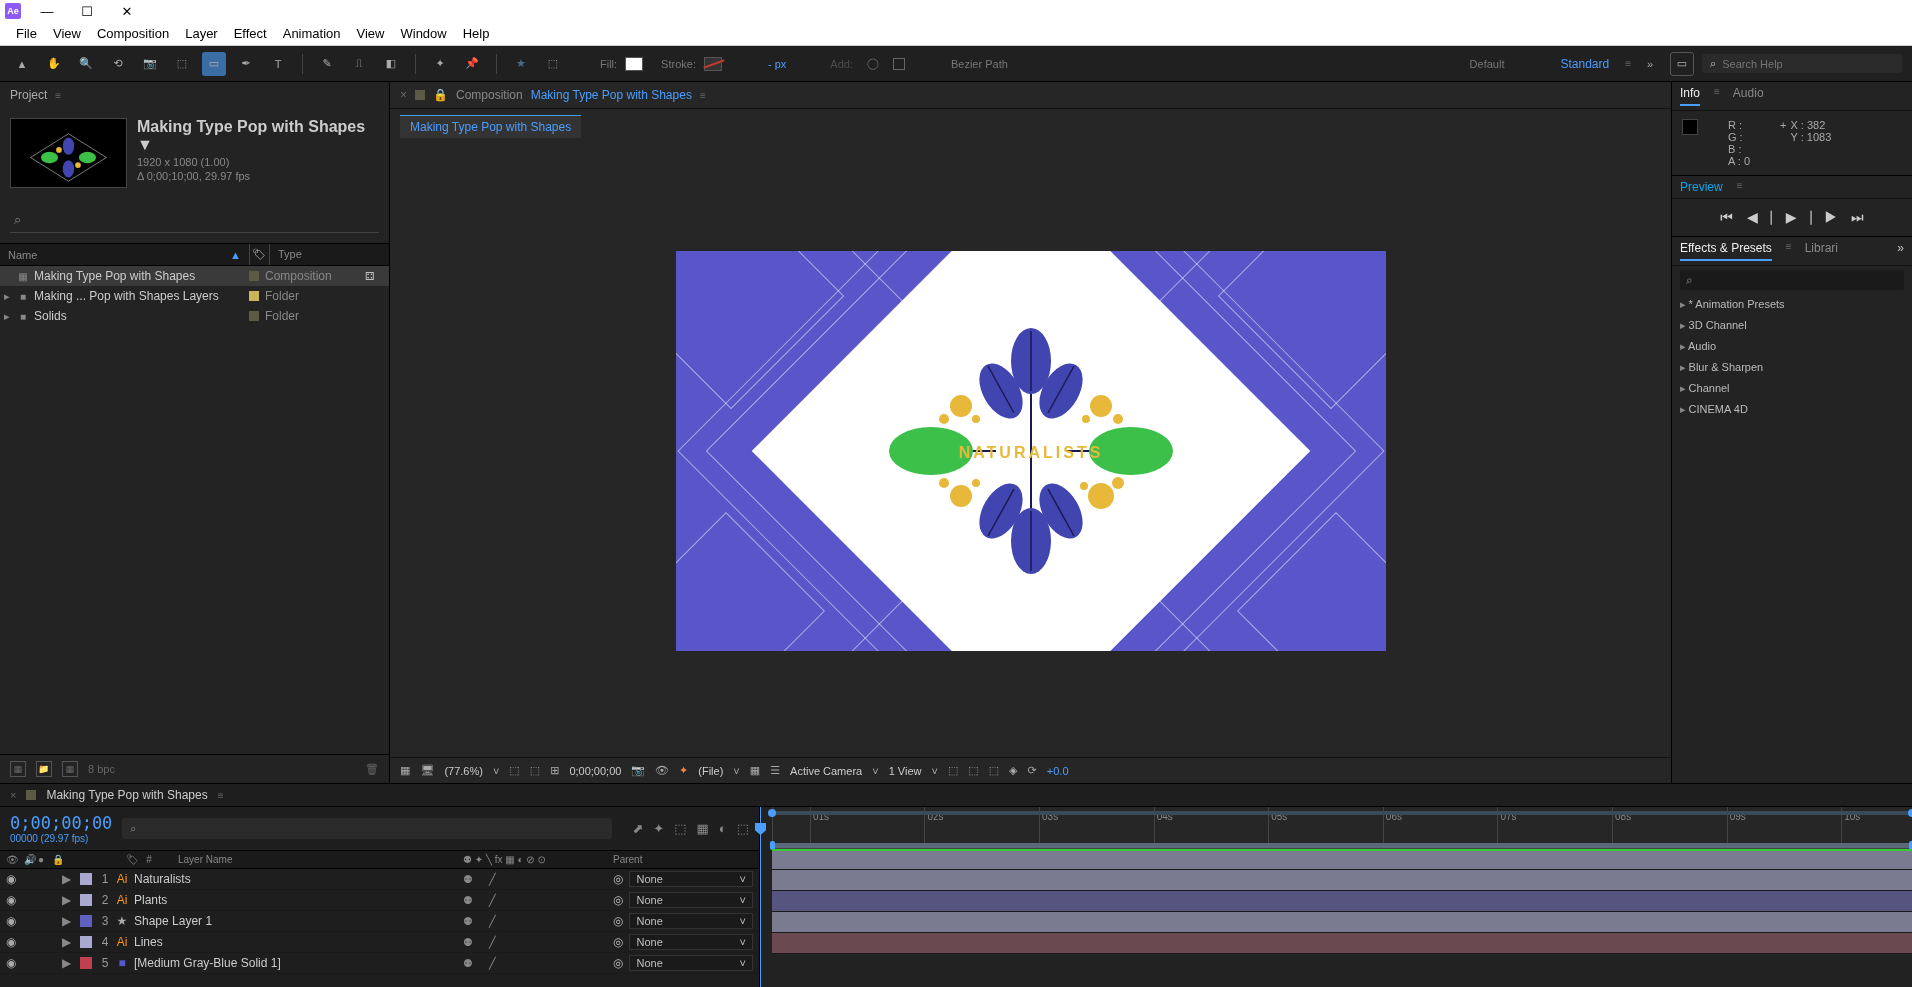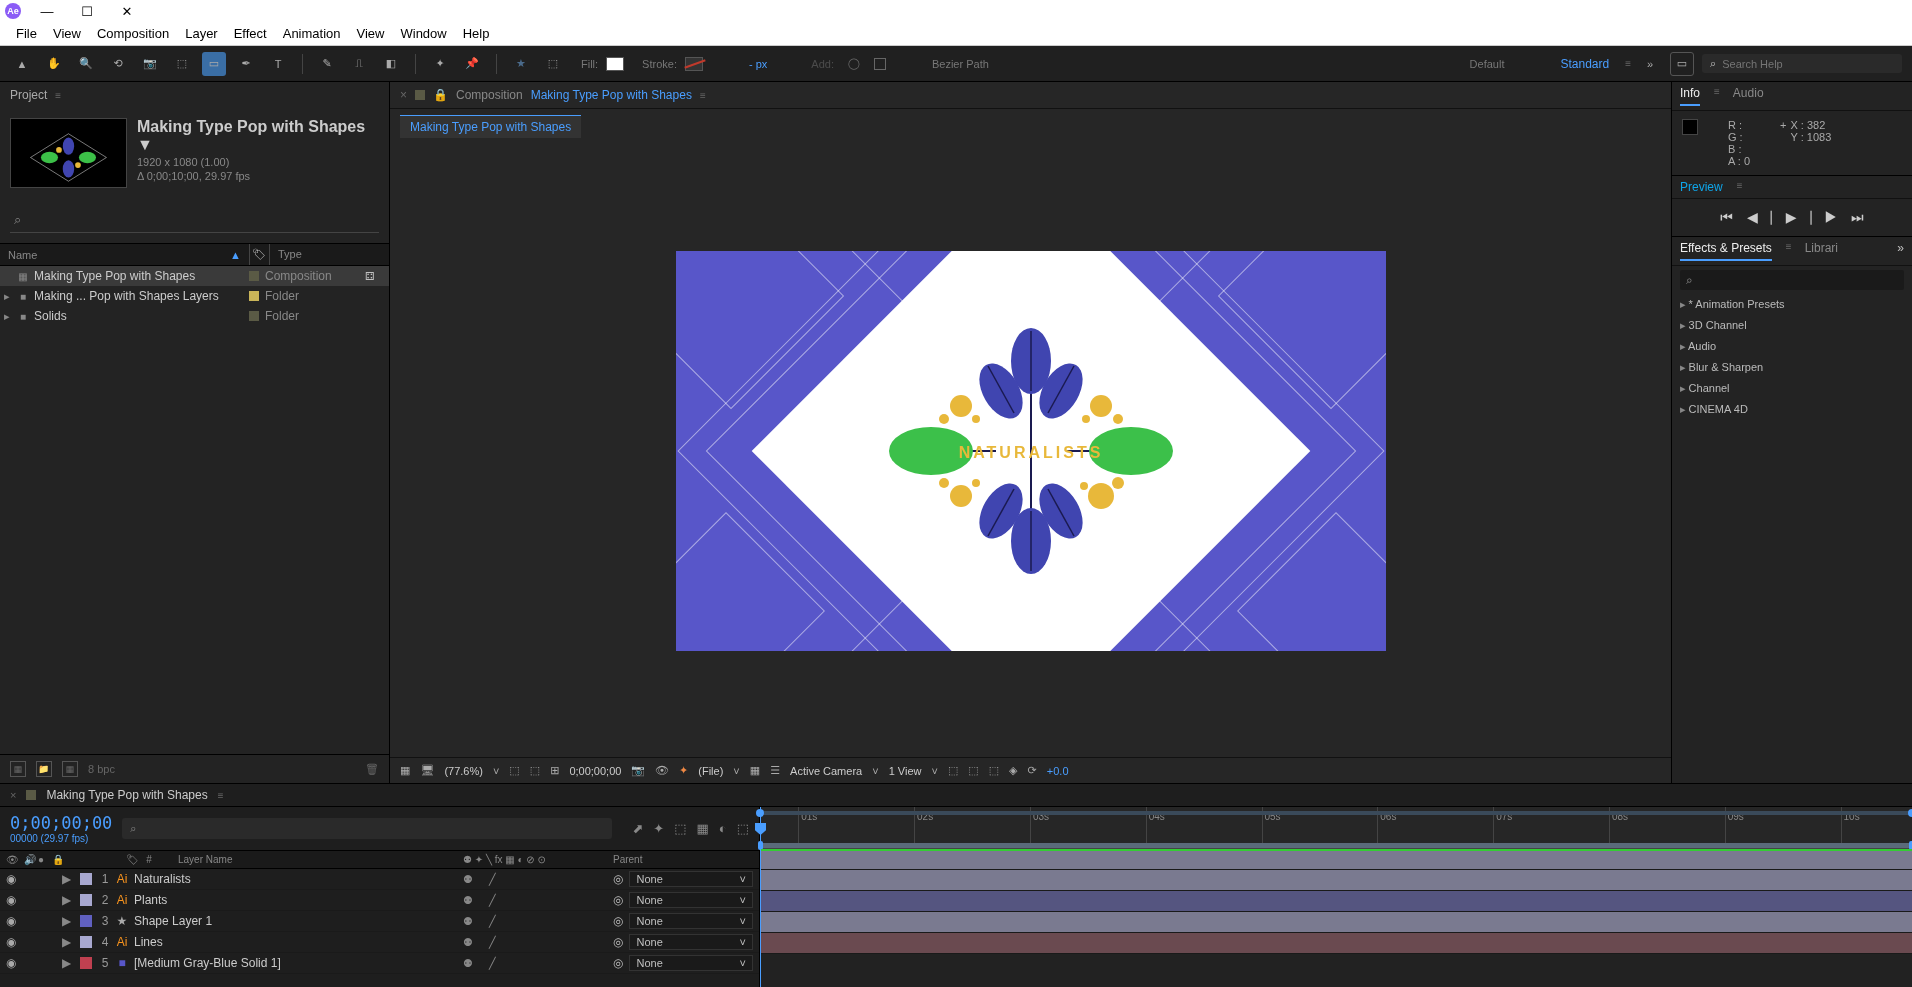--- a/index.html
+++ b/index.html
@@ -1,20 +1,20 @@
 <!DOCTYPE html>
 <html><head>
 <meta charset="utf-8">
 <style>
 * { margin:0; padding:0; box-sizing:border-box; font-family:"Segoe UI", Tahoma, sans-serif; }
 body { background:#1e1e1e; color:#c0c0c0; font-size:11px; width:1912px; height:987px; overflow:hidden; position:relative; }
 
 
 .title-bar { background:#ffffff; height:22px; display:flex; align-items:center; padding:0 5px; color:#000; }
-.title-bar .app-icon { width:16px; height:16px; background:#8b5cf6; margin-right:6px; display:flex; align-items:center; justify-content:center; color:white; font-size:9px; font-weight:bold; border-radius:8px; }
+.title-bar .app-icon { width:16px; height:16px; background:#8b5cf6; margin-right:6px; display:flex; align-items:center; justify-content:center; color:white; font-size:9px; font-weight:bold; border-radius:2px; }
 .title-bar .title-text { flex:1; font-size:12px; }
 .title-bar .win-btn { width:40px; height:22px; display:flex; align-items:center; justify-content:center; font-size:13px; cursor:pointer; }
 
 
 .menu-bar { background:#ffffff; height:24px; display:flex; align-items:center; padding:0 8px; color:#000; border-bottom:1px solid #ccc; }
 .menu-bar .menu-item { padding:0 8px; font-size:13px; cursor:pointer; }
 
 
 .toolbar { background:#202020; height:36px; display:flex; align-items:center; padding:0 10px; gap:8px; border-bottom:1px solid #000; }
 .tool-icon { width:24px; height:24px; display:flex; align-items:center; justify-content:center; color:#aaa; cursor:pointer; border-radius:3px; }
@@ -93,21 +93,21 @@
 .layer-row .vis { width:14px; color:#aaa; }
 .layer-row .expand-tri { width:14px; color:#888; }
 .layer-row .label-sw { width:12px; height:12px; margin:0 4px; }
 .layer-row .num { width:18px; text-align:center; color:#999; }
 .layer-row .type-icon { width:16px; text-align:center; color:#f7931e; }
 .layer-row .layer-name { flex:1; color:#ccc; padding-left:4px; }
 .layer-row .switches { width:150px; color:#888; display:flex; gap:8px; font-size:11px; }
 .layer-row .parent { width:140px; display:flex; align-items:center; gap:6px; }
 .parent .parent-sel { background:#1a1a1a; padding:1px 6px; border:1px solid #333; flex:1; display:flex; justify-content:space-between; font-size:11px; }
 
-.tl-right { flex:1; position:relative; background:#222; }
+.tl-right { flex:1; position:relative; background:#222;padding-left:12px; }
 .tl-ruler { height:42px; border-bottom:1px solid #444; position:relative; background:#262626; display:flex; }
 .tl-ruler .tick { flex:1; border-left:1px solid #444; font-size:10px; color:#888; padding:4px 2px; }
 .playhead { position:absolute; left:0; top:0; bottom:0; width:1px; background:#4a9eff; }
 .playhead::before { content:""; position:absolute; top:16px; left:-5px; width:11px; height:12px; background:#4a9eff; clip-path:polygon(0 0,100% 0,100% 60%,50% 100%,0 60%); }
 .track-bars { position:relative; }
 .track-bar { height:21px; margin-bottom:0; border-bottom:1px solid #1a1a1a; }
 .green-line { position:absolute; top:0; left:0; right:0; height:2px; background:#3c3; }
 .work-area-bar { position:absolute; top:36px; left:0; right:0; height:5px; background:#5a6a7a; border-radius:2px; }
 .work-area-bar .wa-end { position:absolute; top:-2px; width:5px; height:9px; background:#4a9eff; border-radius:2px; }
 .ruler-top-bar { position:absolute; top:4px; left:0; right:0; height:4px; background:#3a4a5a; }
@@ -154,21 +154,21 @@
   <div class="tool-sep"></div>
   <span class="tool-icon">✎</span>
   <span class="tool-icon">⎍</span>
   <span class="tool-icon">◧</span>
   <div class="tool-sep"></div>
   <span class="tool-icon">✦</span>
   <span class="tool-icon">📌</span>
   <div class="tool-sep"></div>
   <span class="tool-icon" style="color:#4a6a8a;">★</span>
   <span class="tool-icon">⬚</span>
-  <span class="label" style="margin-left:8px;">Fill:</span>
+  <span class="label" style="margin-left:27px;">Fill:</span>
   <div class="fill-box"></div>
   <span class="label" style="margin-left:10px;">Stroke:</span>
   <div class="stroke-box"></div>
   <span class="label blue">- px</span>
   <span class="label" style="margin-left:36px;opacity:0.5;">Add:</span>
   <span class="tool-icon" style="opacity:0.5;">◯</span>
   <span class="chk"></span>
   <span class="label">Bezier Path</span>
   <div class="spacer"></div>
   <span class="label">Default</span>

